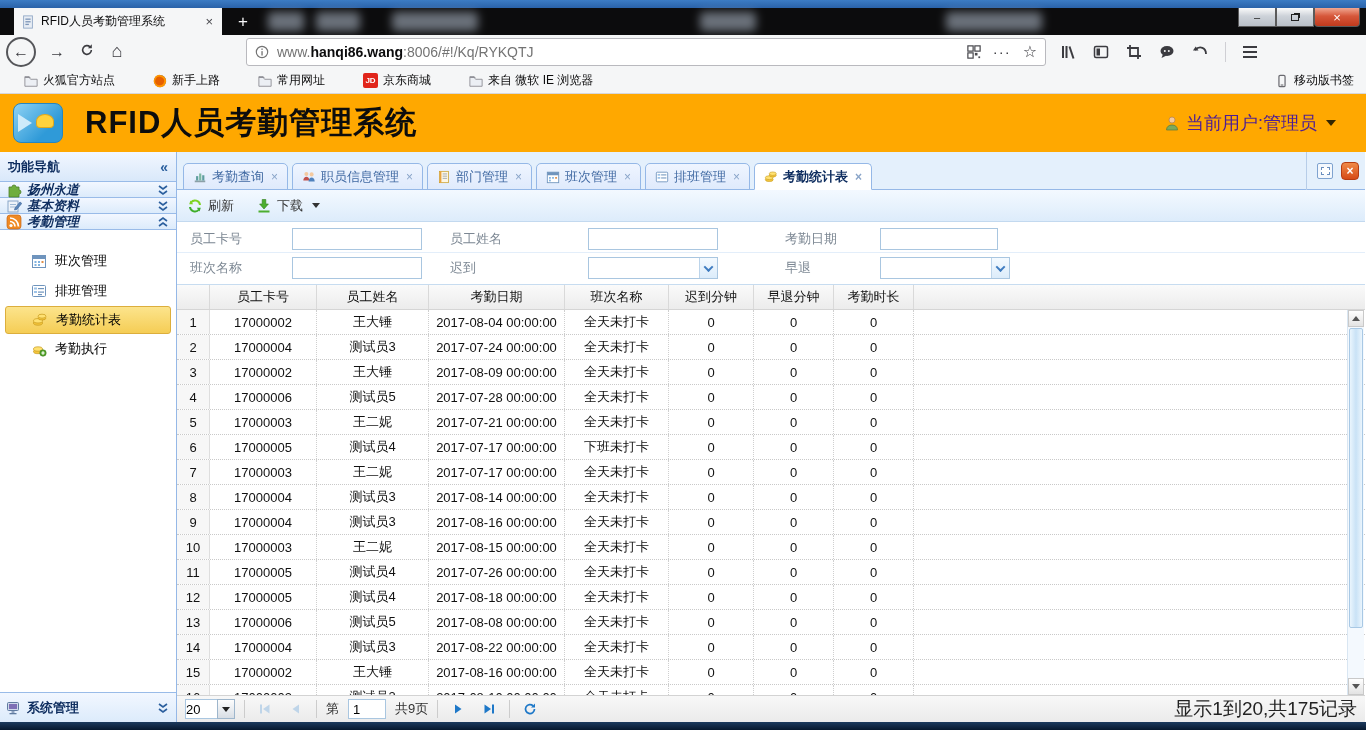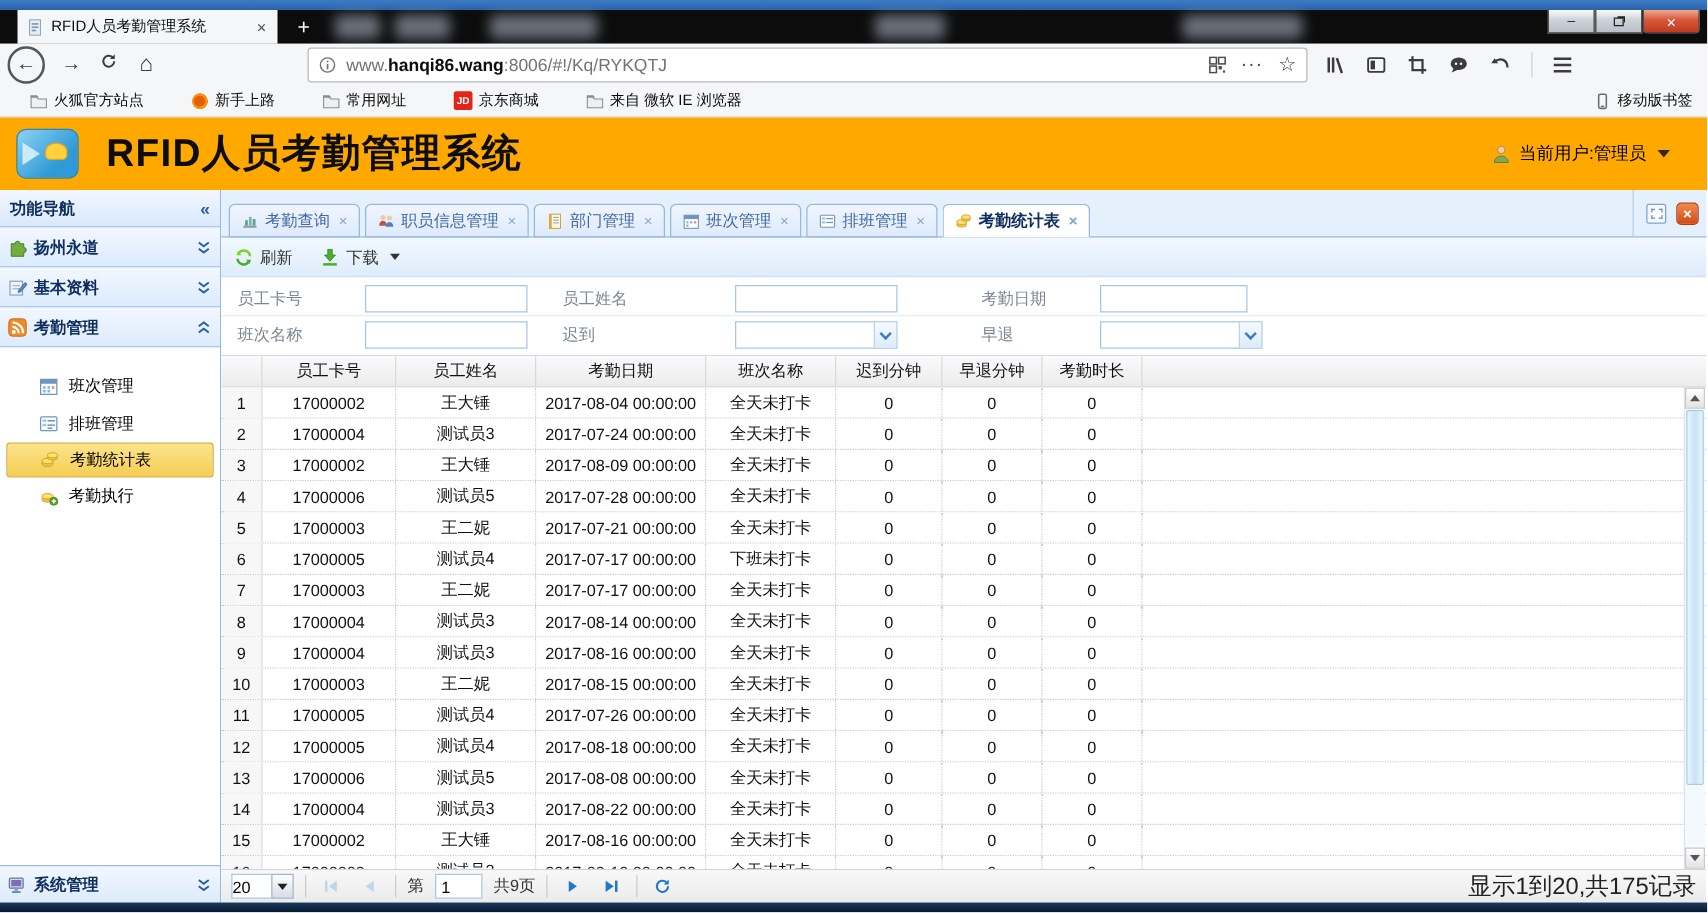--- a/index.html
+++ b/index.html
@@ -59,34 +59,34 @@
   .logo { width:50px; height:40px; margin-left:13px; border-radius:8px;
           background:linear-gradient(135deg,#8ed2f4,#2f9ad8 70%); position:relative; overflow:hidden;
           border:1px solid #2386c2; }
   .logo .sun { position:absolute; right:8px; top:10px; width:18px; height:14px; background:#ffd23d;
                border-radius:50% 50% 4px 4px; border:1px solid #e0a91e; }
   .logo .beam { position:absolute; left:4px; top:10px; width:0; height:0;
                 border-top:9px solid transparent; border-bottom:9px solid transparent;
                 border-left:14px solid #d9f0fc; opacity:.9; }
   .app-title { margin-left:22px; font-size:31px; font-weight:900; color:#0d0d0d; letter-spacing:1px; }
   .user-area { margin-left:auto; margin-right:30px; display:flex; align-items:center; gap:6px;
-               font-size:14px; color:#000000; }
+               font-size:18px; color:#4c1d95; }
   .caret { width:0; height:0; border-left:5px solid transparent; border-right:5px solid transparent;
            border-top:6px solid #332600; margin-left:3px; }
 
   
   .main { position:absolute; left:0; top:152px; width:1366px; height:570px; display:flex; }
 
   .sidebar { width:177px; height:570px; background:#eaf2fc; border-right:1px solid #95b8e7;
              display:flex; flex-direction:column; }
   .side-title { height:30px; background:linear-gradient(#f2f7ff,#d9e8fa); border-bottom:1px solid #99bbe8;
                 display:flex; align-items:center; padding:0 8px; color:#0e2d5f; font-weight:bold; }
   .side-title .cl { margin-left:auto; color:#2b5f9e; font-size:14px; font-weight:bold; }
-  .acc-hd { height:32px; background:linear-gradient(#f2f7ff,#dcebfb); border-bottom:1px solid #99bbe8;
-            display:flex; align-items:center; padding:0 6px; gap:5px; color:#0e2d5f; font-weight:bold; }
+  .acc-hd { height:16px; background:linear-gradient(#f2f7ff,#dcebfb); border-bottom:1px solid #99bbe8;
+            display:flex; align-items:center; padding:0 6px; gap:5px; color:#0e2d5f; font-weight:bold;font-style:italic; }
   .acc-hd .chev { margin-left:auto; }
   .side-menu { flex:1; background:#fff; padding-top:16px; }
   .mitem { height:30px; display:flex; align-items:center; gap:8px; padding-left:26px; margin:0 5px;
            color:#000; }
   .mitem.sel { background:linear-gradient(#fce48c,#f5cd55); border:1px solid #dcae3c; border-radius:3px;
                height:28px; }
   .acc-bottom { height:30px; border-top:1px solid #99bbe8; background:linear-gradient(#f2f7ff,#dcebfb);
                 display:flex; align-items:center; padding:0 6px; gap:5px; color:#0e2d5f; font-weight:bold; }
   .acc-bottom .chev { margin-left:auto; }
 

